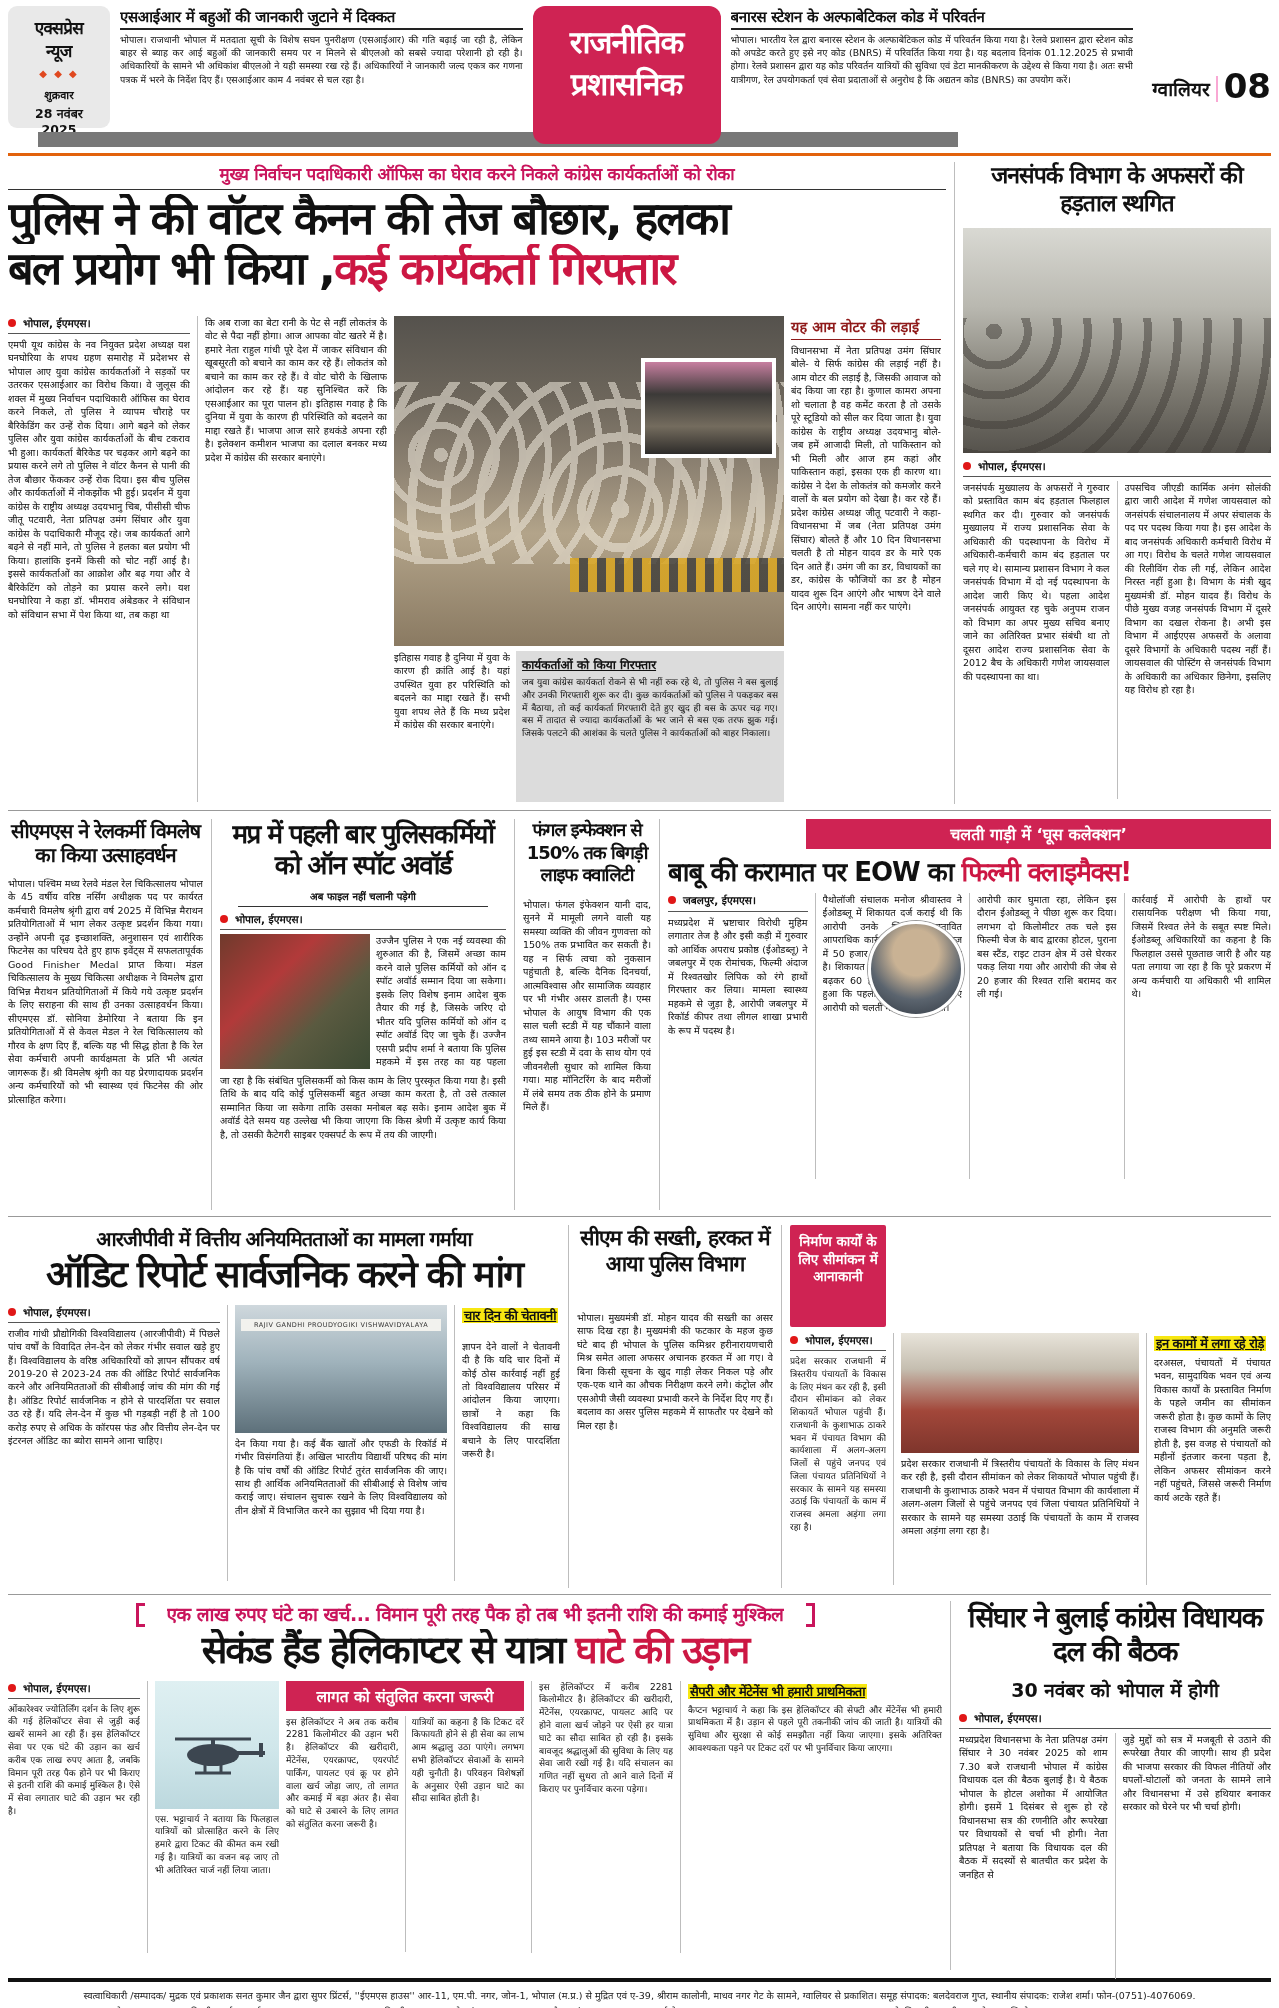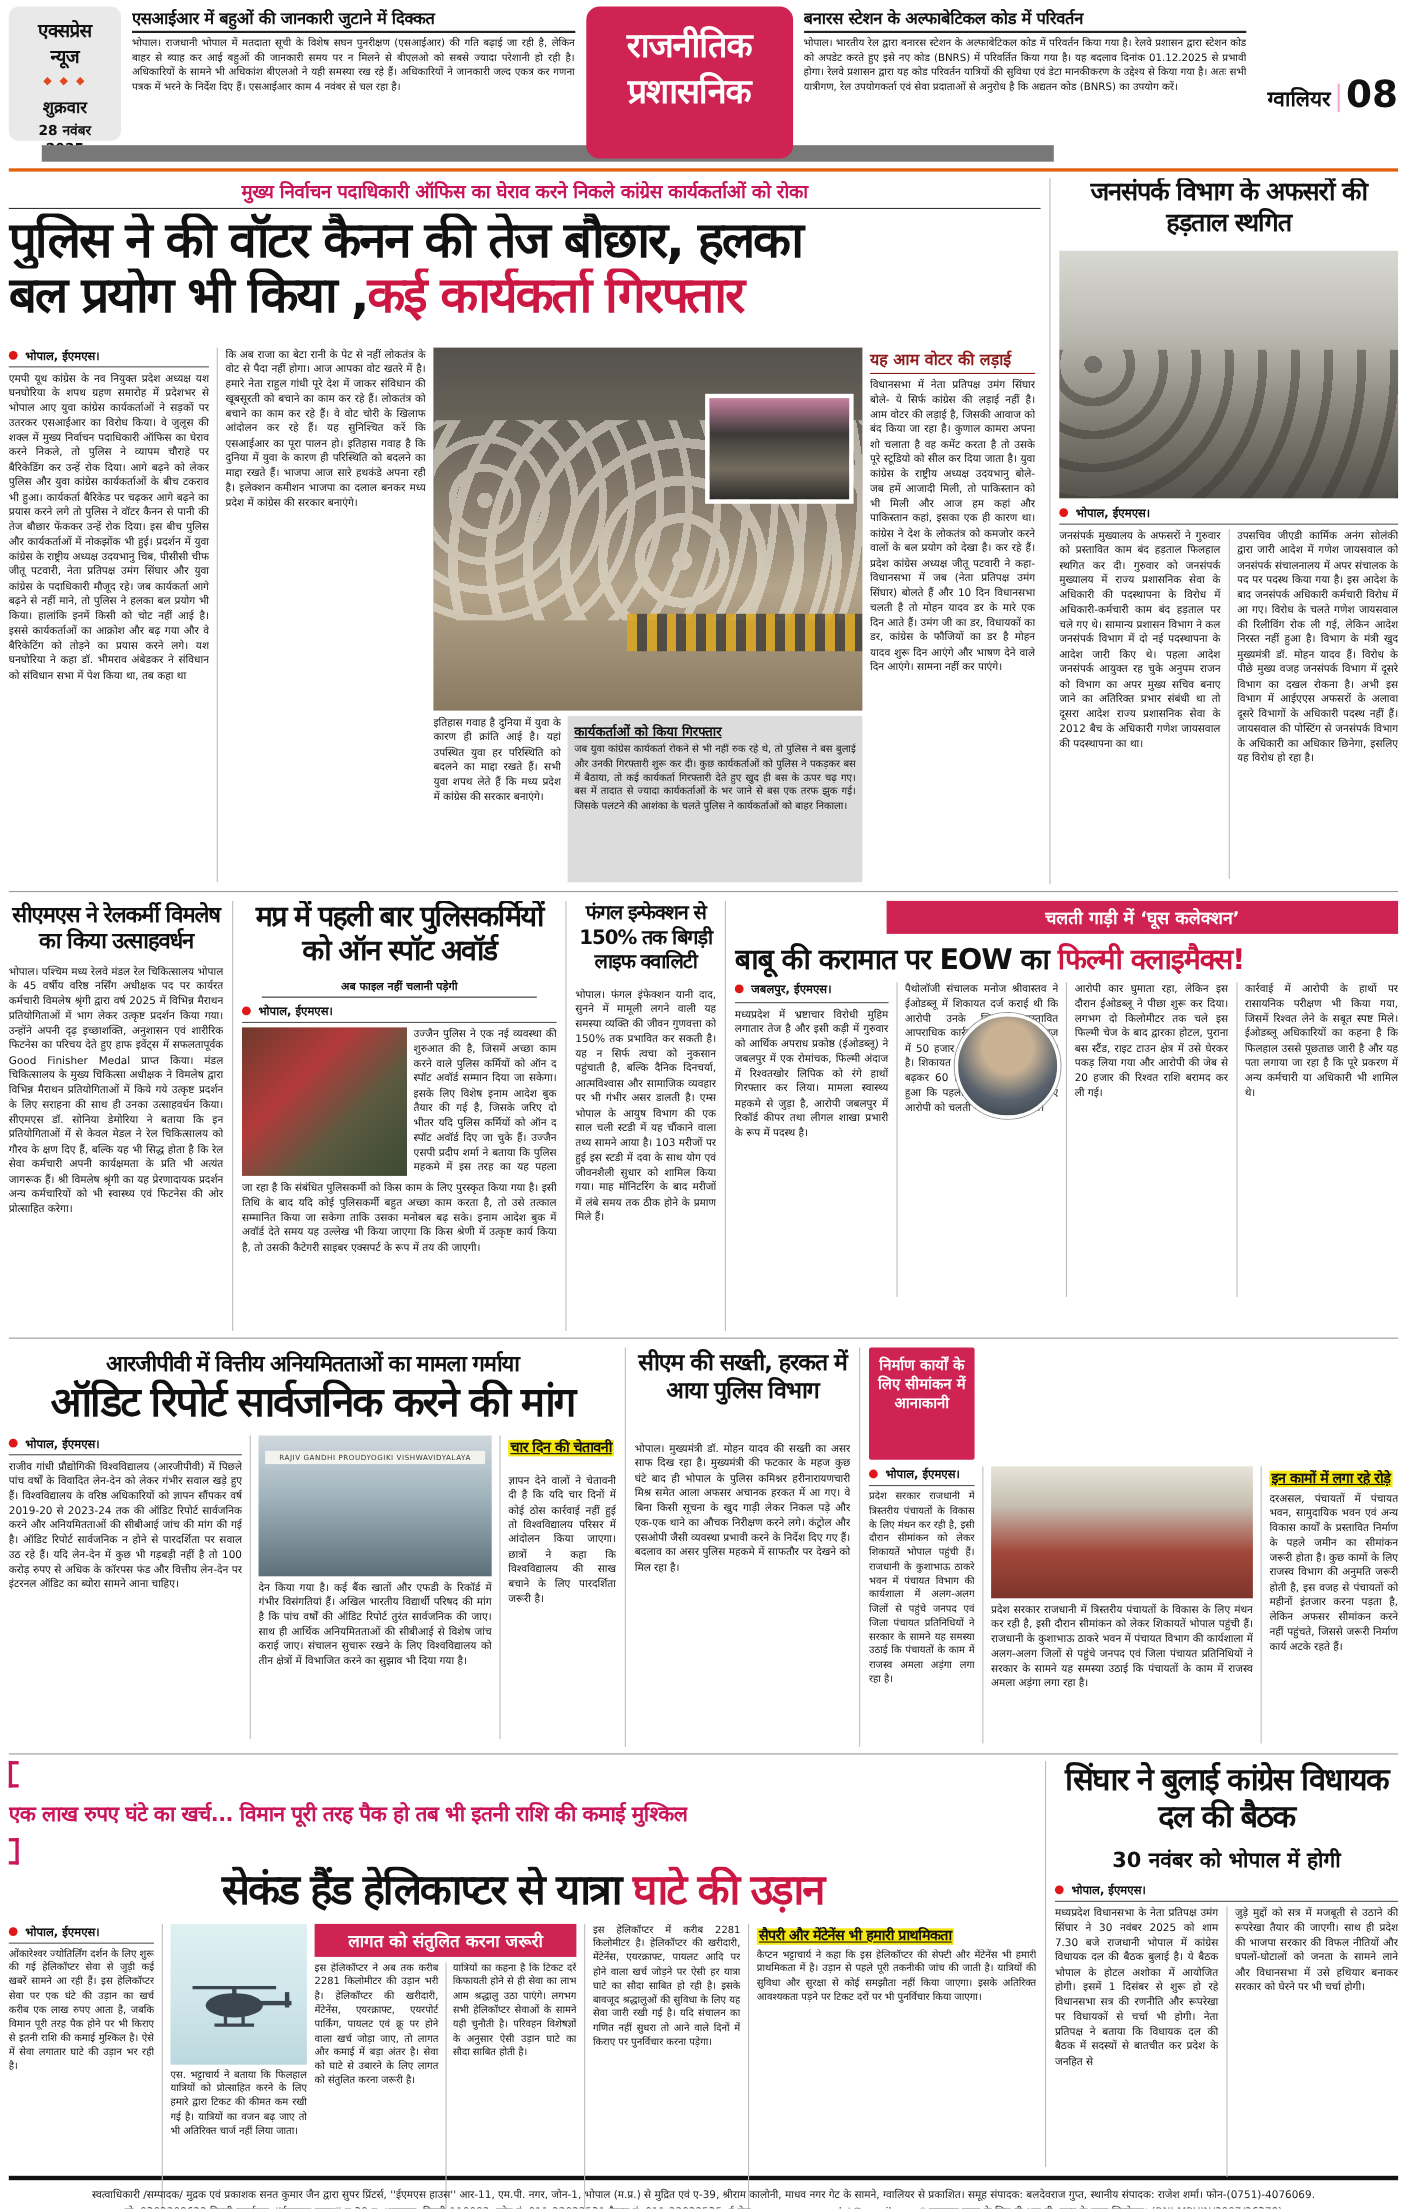--- a/index.html
+++ b/index.html
@@ -4,21 +4,21 @@
 <style>
   * { margin:0; padding:0; box-sizing:border-box; }
   body { background:#fff; font-family:"DejaVu Sans", sans-serif; color:#111; }
   .page { width:1279px; height:2008px; margin:0 auto; background:#fff; padding:6px 8px 0 8px; overflow:hidden; position:relative; }
 
   
   .header { display:flex; gap:10px; height:122px; align-items:stretch; }
   .masthead { width:102px; background:#e9e9e9; border-radius:9px; text-align:center; padding:10px 11px; flex:none; }
   .masthead .title { font-size:17px; font-weight:800; letter-spacing:-0.5px; }
   .masthead .orn { color:#e0481f; font-size:10px; margin:6px 0 8px; letter-spacing:2px; }
-  .masthead .day { font-size:15px; font-weight:700; }
+  .masthead .day { font-size:11px; font-weight:700; }
   .masthead .date { font-size:12.5px; font-weight:800; margin-top:3px; }
   .brief { flex:1; min-width:0; }
   .brief .bh { font-size:15px; font-weight:800; border-bottom:2px solid #222; padding-bottom:2px; margin-bottom:3px; letter-spacing:-0.3px; white-space:nowrap; overflow:hidden; }
   .brief .bb { font-size:9.3px; line-height:1.42; text-align:justify; height:92px; overflow:hidden; }
   .sectionbox { width:188px; flex:none; background:#cf2353; border-radius:12px; color:#fff; text-align:center; padding-top:16px; height:138px; position:relative; z-index:3; }
   .sectionbox div { font-size:31px; font-weight:800; line-height:1.35; letter-spacing:-1px; }
   .edition { width:128px; flex:none; display:flex; align-items:flex-end; justify-content:flex-end; padding-bottom:26px; }
   .edition .city { font-size:19px; font-weight:800; border-right:2px solid #f9a8d4; padding-right:6px; margin-right:6px; }
   .edition .num { font-size:34px; font-weight:800; line-height:0.9; }
 
@@ -122,21 +122,21 @@
   .gram .g1 .txt { height:222px; font-size:9px; }
   .gram .g2 { width:238px; flex:none; }
   .grampic { height:120px; background:linear-gradient(180deg,#e8e4da 0%,#c5beb0 30%,#a2473a 65%,#7e352c 100%); margin-bottom:4px; }
   .gram .g2 .txt { height:124px; }
   .gram .g3 { flex:1; min-width:0; }
   .gram .g3 .txt { height:214px; margin-top:4px; }
 
   
   .botband { display:flex; gap:8px; height:376px; padding-top:6px; margin-top:6px; }
   .heli { width:934px; flex:none; }
-  .heli .kickrow { display:flex; align-items:flex-start; justify-content:center; gap:10px;flex-direction:column; }
+  .heli .kickrow { display:flex; align-items:flex-end; justify-content:center; gap:22px; }
   .bracket { width:9px; height:24px; border:3px solid #c9155c; flex:none; }
   .bracket.l { border-right:none; }
   .bracket.r { border-left:none; }
   .heli .kick { color:#c9155c; font-size:19px; font-weight:800; letter-spacing:-0.5px; white-space:nowrap; overflow:hidden; }
   .heli h2 { font-size:38px; font-weight:800; text-align:center; letter-spacing:-2px; white-space:nowrap; overflow:hidden; line-height:1.15; margin:2px 0 8px; }
   .helicols { display:flex; gap:7px; height:272px; }
   .heli .hc1 { width:132px; flex:none; }
   .heli .hc1 .txt { height:244px; font-size:9px; }
   .heli .hcp { width:124px; flex:none; }
   .helipic { height:128px; background:linear-gradient(180deg,#dff0f2 0%,#cfe6ea 55%,#bcd8de 100%); margin-bottom:4px; }

